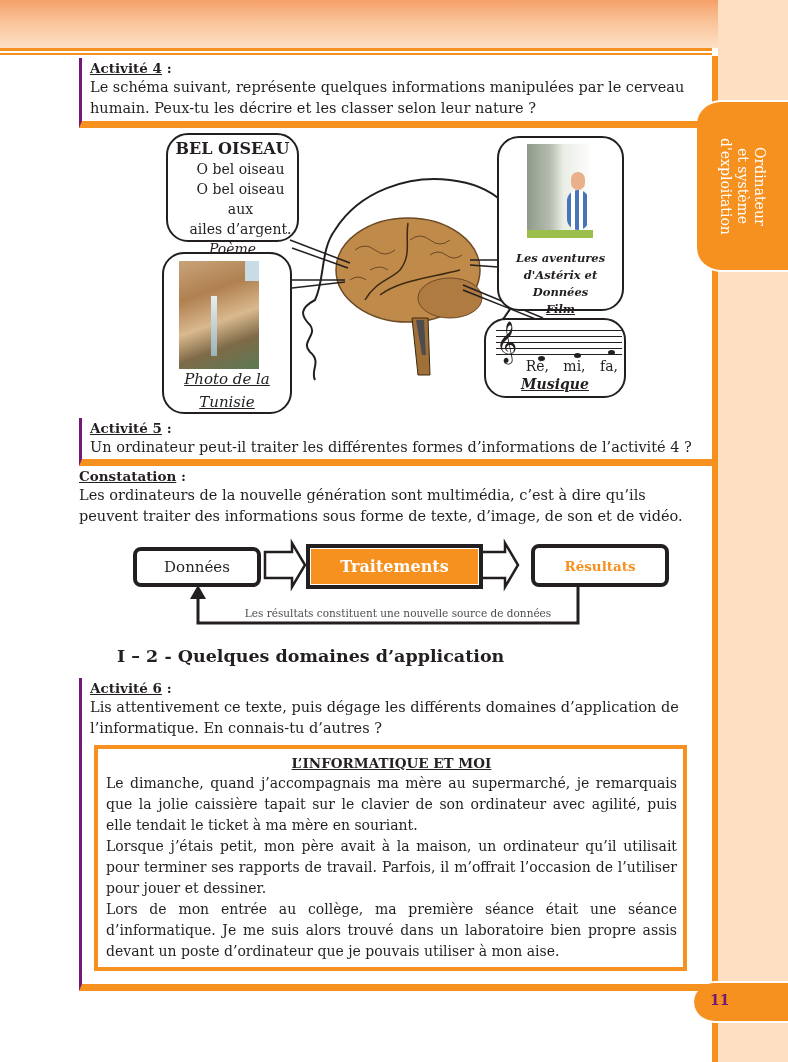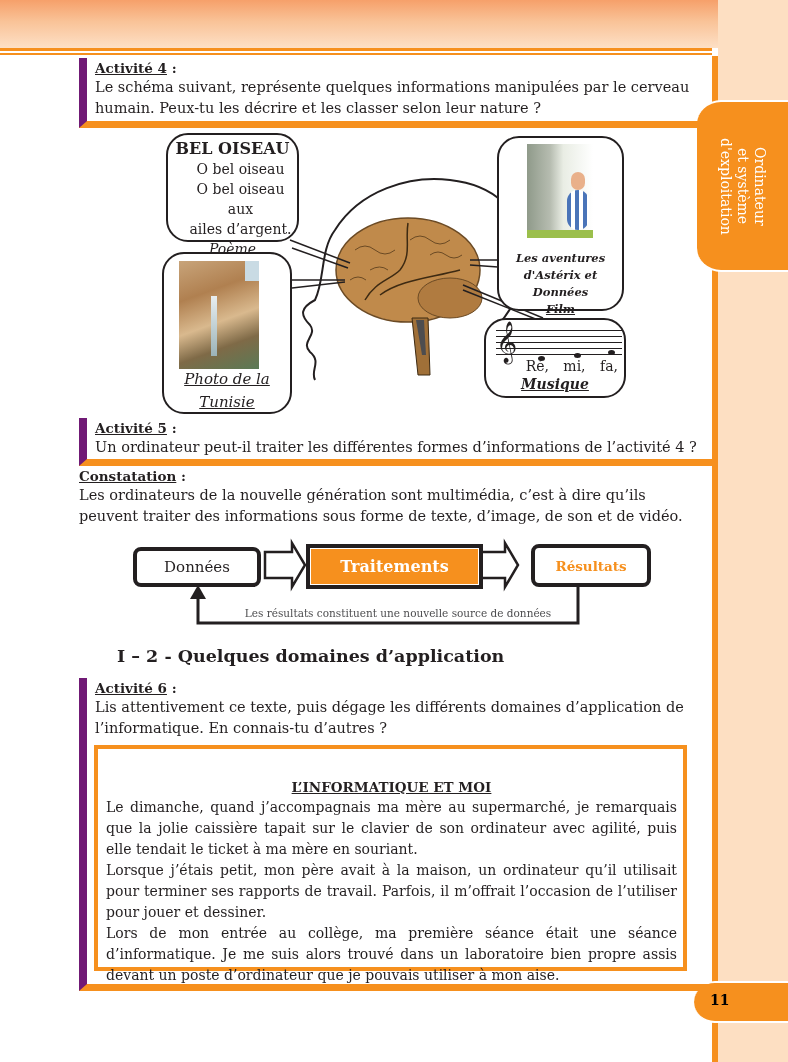--- a/index.html
+++ b/index.html
@@ -31,27 +31,27 @@
     font-size: 14px; line-height: 17px; text-align: center; white-space: pre-line;
     font-weight: normal;
   }
 
   .page-num-tab {
     position: absolute; left: 694px; top: 981px; width: 94px; height: 42px;
     background: #f6901e; border-radius: 21px 0 0 21px;
     border-top: 2px solid #fff; border-bottom: 2px solid #fff;
   }
   .page-num {
-    position: absolute; left: 16px; top: 9px; color: #000000; font-size: 14px; font-weight: bold;
+    position: absolute; left: 16px; top: 9px; color: #701a75; font-size: 14px; font-weight: bold;
     font-family: "DejaVu Serif", serif;
   }
 
   
   .act-box {
-    position: absolute; border-left: 8px solid #701a75; border-bottom: 7px solid #f6901e;
+    position: absolute; border-left: 3px solid #701a75; border-bottom: 7px solid #f6901e;
     padding-left: 8px;
   }
   .act-title { font-weight: bold; text-decoration: underline; font-size: 13.5px; display: inline; }
   .act-colon { font-weight: bold; font-size: 13.5px; }
   .act-text { font-size: 14.5px; line-height: 21px; }
 
   .act4 { left: 79px; top: 58px; width: 633px; height: 70px; }
 
   .act5 { left: 79px; top: 418px; width: 633px; height: 48px; }
   .act6 { left: 79px; top: 678px; width: 633px; height: 313px; }
@@ -119,35 +119,35 @@
   .flow-data { left: 133px; top: 547px; width: 128px; height: 40px; font-size: 15px; }
   .flow-proc {
     position: absolute; left: 306px; top: 544px; width: 177px; height: 45px;
     background: #231f20; padding: 4px;
   }
   .flow-proc-inner {
     width: 100%; height: 100%; background: #f6901e; border: 1px solid #fff;
     display: flex; align-items: center; justify-content: center;
     color: #fff; font-size: 16px; font-weight: bold;
   }
-  .flow-res { left: 531px; top: 544px; width: 120px; height: 43px; color: #f6901e; font-weight: bold; font-size: 13.5px; }
+  .flow-res { left: 531px; top: 544px; width: 138px; height: 43px; color: #f6901e; font-weight: bold; font-size: 13.5px; }
   .flow-caption {
     position: absolute; left: 200px; top: 607px; width: 396px; text-align: center; font-size: 10.5px; color: #4d4d4f;
   }
   .flow-svg { position: absolute; left: 120px; top: 535px; }
 
   .section-heading {
     position: absolute; left: 117px; top: 646px; font-size: 17.5px; font-weight: bold;
   }
 
   .story {
     position: absolute; left: 94px; top: 745px; width: 593px; height: 226px;
     border: 4px solid #f6901e; padding: 4px 6px 0 8px;
   }
-  .story-title { text-align: center; font-weight: bold; text-decoration: underline; font-size: 13.5px; line-height: 20px; margin-top: 24px; }
+  .story-title { text-align: center; font-weight: bold; text-decoration: underline; font-size: 13.5px; line-height: 20px; }
   .story-p { font-size: 14px; line-height: 21px; text-align: justify; }
 </style>
 </head>
 <body>
 
 <div class="top-band"></div>
 <div class="top-rule-1"></div>
 <div class="top-rule-2"></div>
 <div class="right-col"></div>
 <div class="right-bar"></div>

